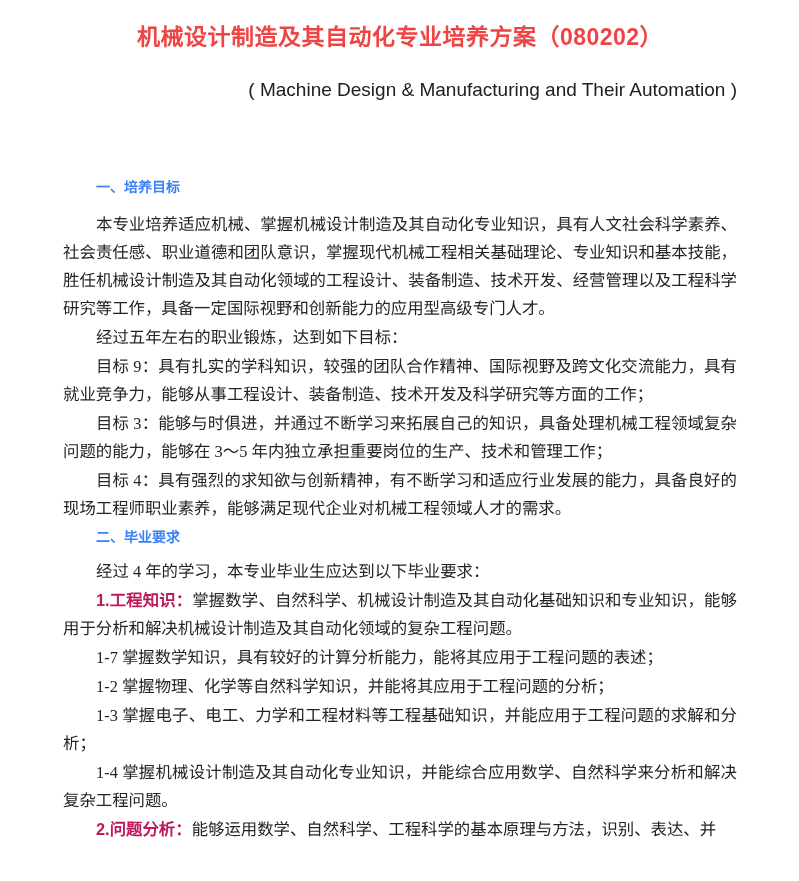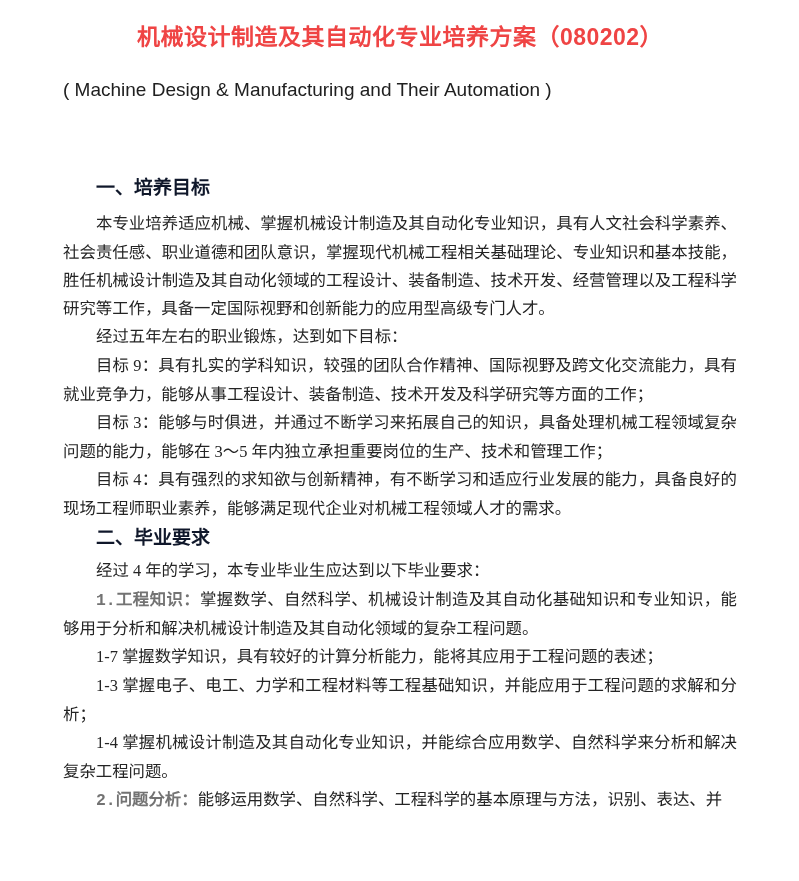--- a/index.html
+++ b/index.html
@@ -28,30 +28,30 @@
     text-align: center;
     color: #ef4444;
     margin: 4px 0 0 0;
     letter-spacing: 0.5px;
   }
   .doc-subtitle {
     font-family: "Liberation Sans", "DejaVu Sans", sans-serif;
     font-weight: normal;
     font-size: 19px;
     line-height: 26px;
-    text-align: left;
+    text-align: right;
     color: #202020;
     margin: 25px 0 0 0;
   }
   .section-heading {
     font-family: "Liberation Sans", "DejaVu Sans", sans-serif;
     font-weight: bold;
-    font-size: 19px;
+    font-size: 14px;
     line-height: 23px;
-    color: #0f172a;
+    color: #3b82f6;
     margin: 0;
     padding-left: 33px;
   }
   .section-heading.first {
     margin-top: 73px;
     margin-bottom: 11px;
   }
   .section-heading.second {
     margin-top: 3px;
     margin-bottom: 8px;
@@ -59,23 +59,23 @@
   .body-para {
     margin: 0;
     font-size: 16.4px;
     line-height: 28px;
     text-align: justify;
     text-indent: 33px;
     color: #242424;
     word-break: break-all;
   }
   .run-label {
-    font-family: Liberation Mono, monospace;
+    font-family: Liberation Sans, sans-serif;
     font-weight: bold;
-    color: #737373;
+    color: #be185d;
   }
 </style>
 </head>
 <body>
 
 <div class="page">
   <div class="content">
 
     <h1 class="doc-title">机械设计制造及其自动化专业培养方案（080202）</h1>
 
@@ -88,19 +88,20 @@
       <p class="body-para"><span class="run-label"></span><span>目标 9：具有扎实的学科知识，较强的团队合作精神、国际视野及跨文化交流能力，具有就业竞争力，能够从事工程设计、装备制造、技术开发及科学研究等方面的工作；</span></p>
       <p class="body-para"><span class="run-label"></span><span>目标 3：能够与时俱进，并通过不断学习来拓展自己的知识，具备处理机械工程领域复杂问题的能力，能够在 3～5 年内独立承担重要岗位的生产、技术和管理工作；</span></p>
       <p class="body-para"><span class="run-label"></span><span>目标 4：具有强烈的求知欲与创新精神，有不断学习和适应行业发展的能力，具备良好的现场工程师职业素养，能够满足现代企业对机械工程领域人才的需求。</span></p>
     </div>
 
     <div>
       <h2 class="section-heading second">二、毕业要求</h2>
       <p class="body-para"><span class="run-label"></span><span>经过 4 年的学习，本专业毕业生应达到以下毕业要求：</span></p>
       <p class="body-para"><span class="run-label">1.工程知识：</span><span>掌握数学、自然科学、机械设计制造及其自动化基础知识和专业知识，能够用于分析和解决机械设计制造及其自动化领域的复杂工程问题。</span></p>
       <p class="body-para"><span class="run-label"></span><span>1-7 掌握数学知识，具有较好的计算分析能力，能将其应用于工程问题的表述；</span></p>
+      <p class="body-para"><span class="run-label"></span><span>1-2 掌握物理、化学等自然科学知识，并能将其应用于工程问题的分析；</span></p>
       <p class="body-para"><span class="run-label"></span><span>1-3 掌握电子、电工、力学和工程材料等工程基础知识，并能应用于工程问题的求解和分析；</span></p>
       <p class="body-para"><span class="run-label"></span><span>1-4 掌握机械设计制造及其自动化专业知识，并能综合应用数学、自然科学来分析和解决复杂工程问题。</span></p>
       <p class="body-para"><span class="run-label">2.问题分析：</span><span>能够运用数学、自然科学、工程科学的基本原理与方法，识别、表达、并</span></p>
     </div>
 
   </div>
 </div>
 
 </body></html>

